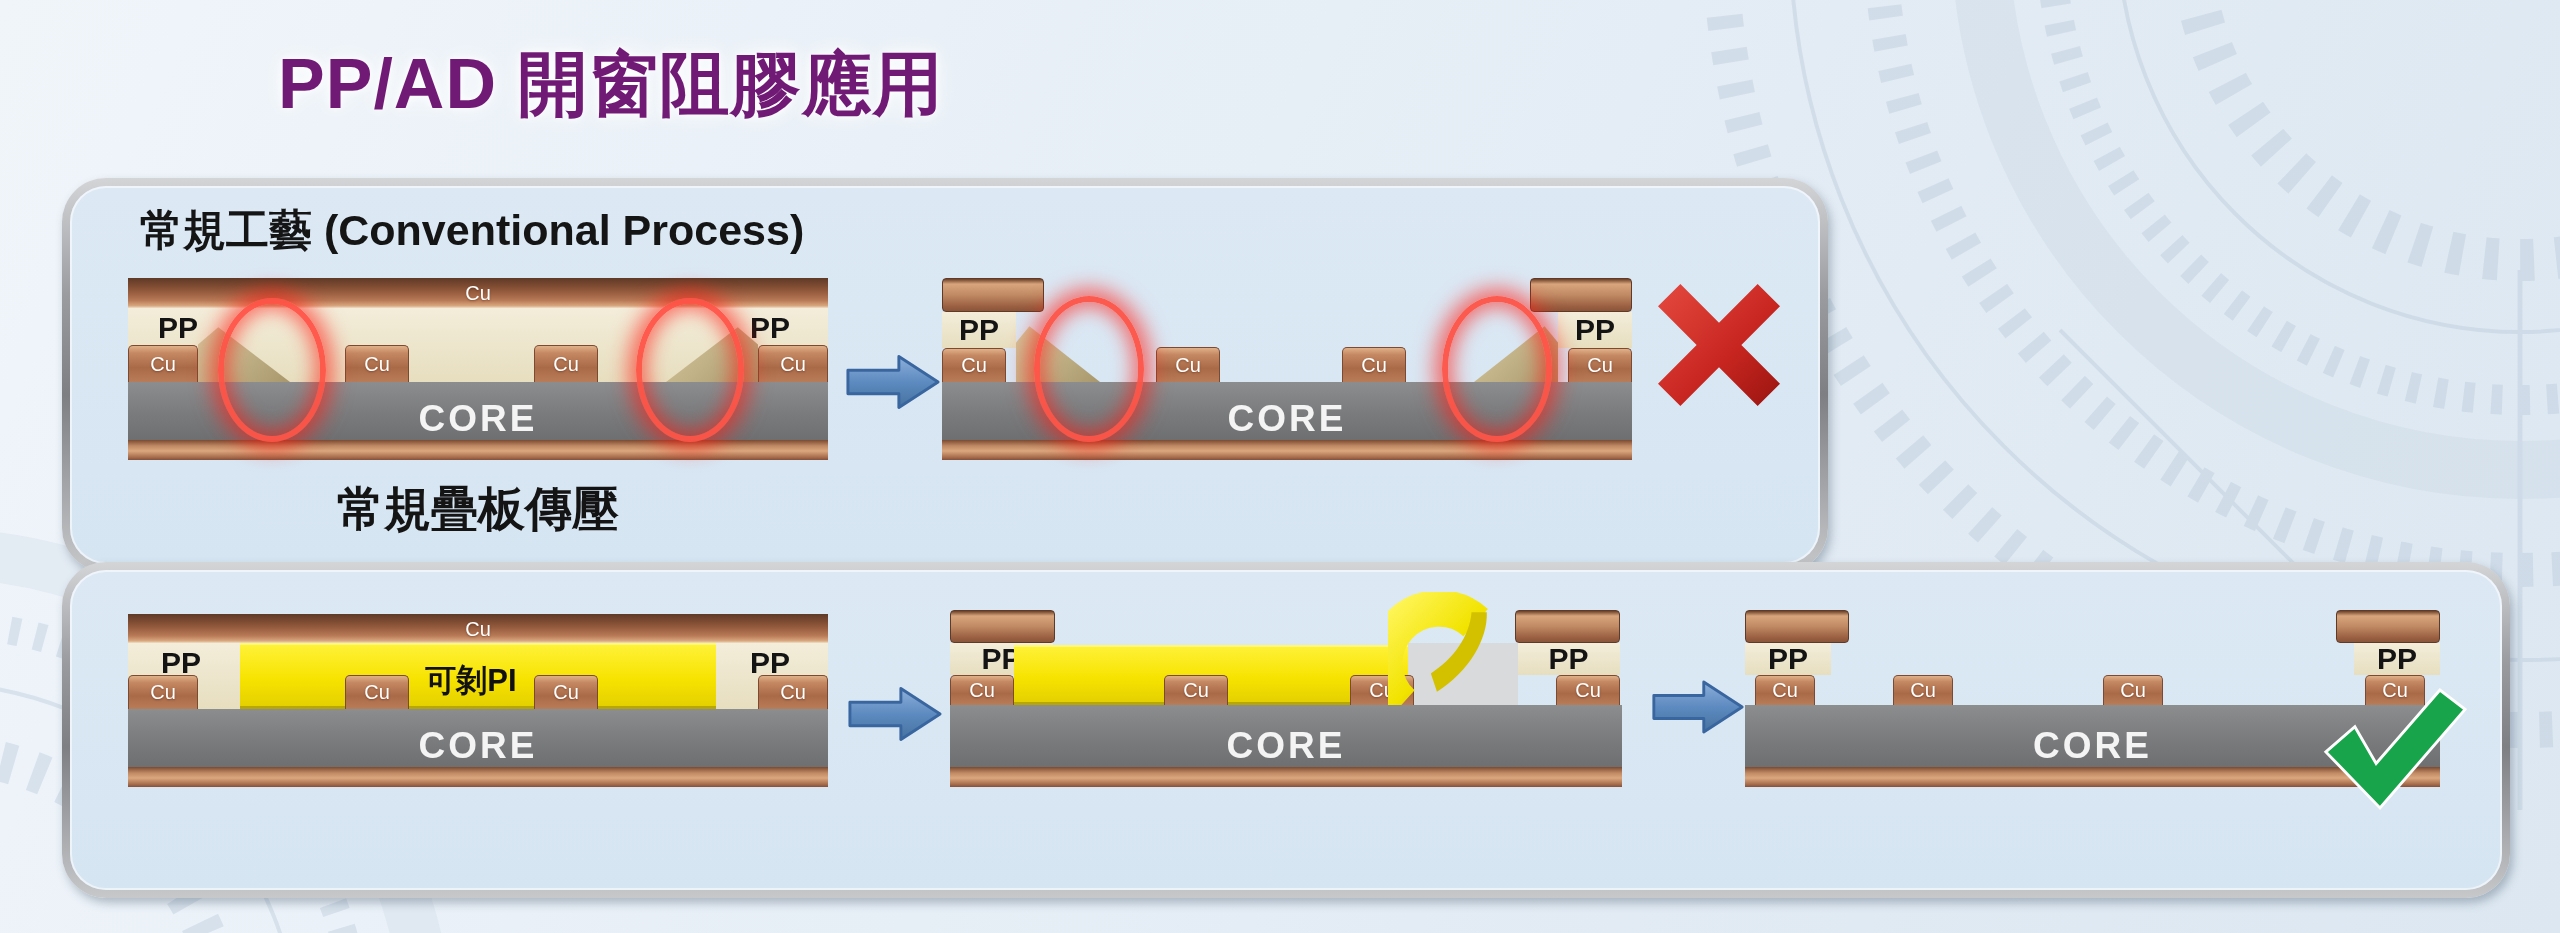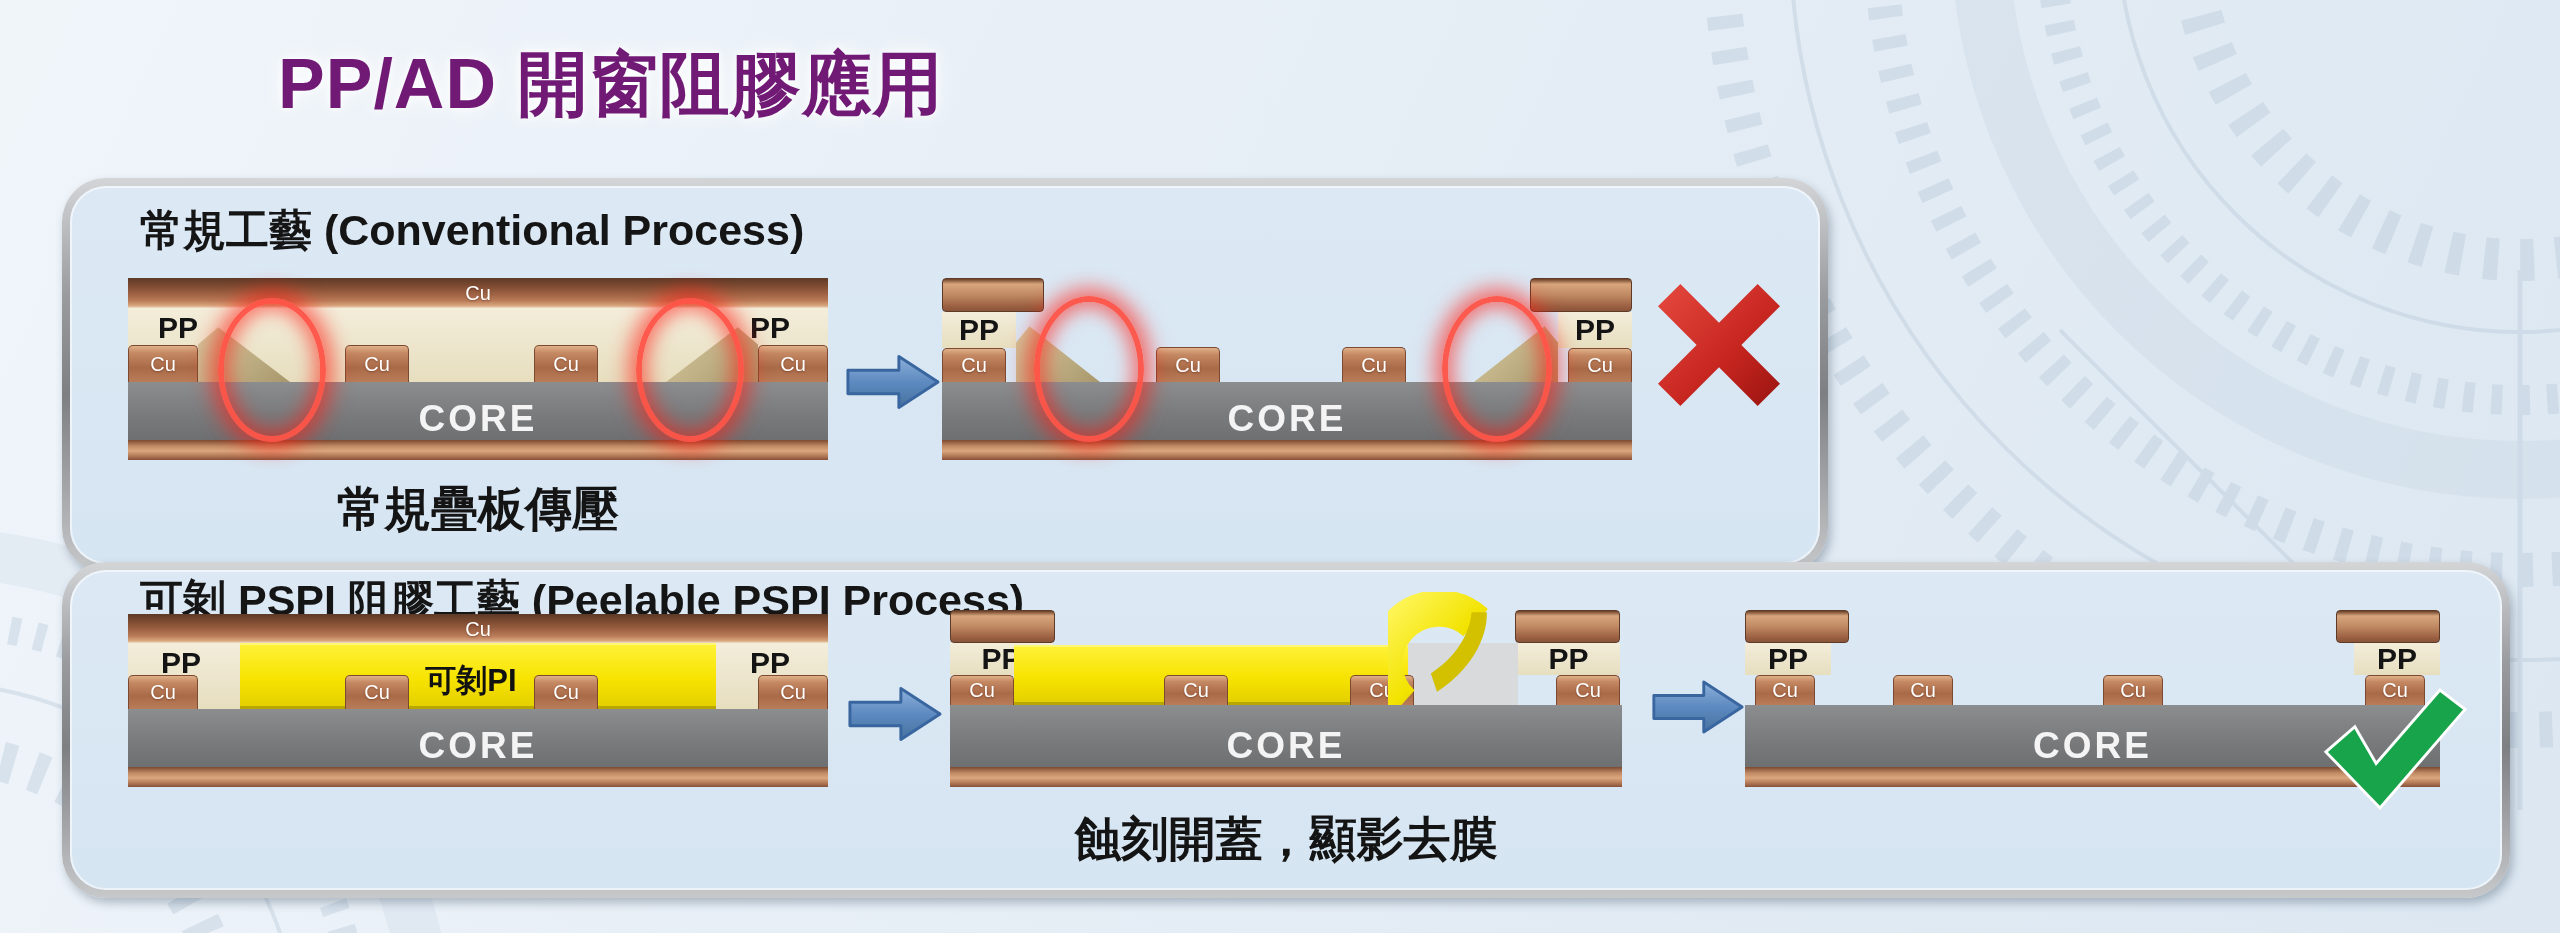--- a/index.html
+++ b/index.html
@@ -187,21 +187,20 @@
     <svg class="result-icon" style="left:1588px;top:98px" width="122" height="122" viewBox="0 0 120 120">
       <path d="M60 38 L98 0 L120 22 L82 60 L120 98 L98 120 L60 82 L22 120 L0 98 L38 60 L0 22 L22 0 Z" fill="url(#xg)"></path>
     </svg>
 
     <div class="caption" style="left:58px;top:292px;width:700px">常規疊板傳壓</div>
   </div>
 </section>
 
 <section class="panel panel2">
   <div class="panel-inner">
-    <div class="panel-header" style="top:2px">可剝 PSPI 阻膠工藝 (Peelable PSPI Process)</div>
 
     <div class="diag" style="left:58px;top:38px;width:700px;height:180px">
       <div class="layer cu-sheet" style="top:6px;height:29px">
         <span class="lbl-cu">Cu</span>
       </div>
       <div class="pp-col" style="left:0;top:35px;width:114px;height:66px"></div>
       <div class="pp-col" style="left:586px;top:35px;width:114px;height:66px"></div>
       <div class="film" style="left:112px;top:35px;width:476px;height:66px"></div>
       <span class="lbl lbl-pp" style="left:33px;top:38px">PP</span>
       <span class="lbl lbl-pp" style="left:622px;top:38px">PP</span>
@@ -289,15 +288,14 @@
       <div class="layer core" style="top:97px;height:62px">
         <span class="lbl-core">CORE</span>
       </div>
       <div class="layer cu-bot" style="top:159px"></div>
     </div>
 
     <svg class="result-icon" style="left:2252px;top:116px;z-index:5" width="145" height="126" viewBox="0 0 150 126">
       <path d="M4 66 L34 40 L56 78 L122 2 L148 22 L60 124 Z" fill="#17a44b" stroke="#ffffff" stroke-width="3"></path>
     </svg>
 
-    <div class="caption" style="left:880px;top:238px;width:672px">蝕刻開蓋，顯影去膜</div>
   </div>
 </section>
 
 </body></html>

